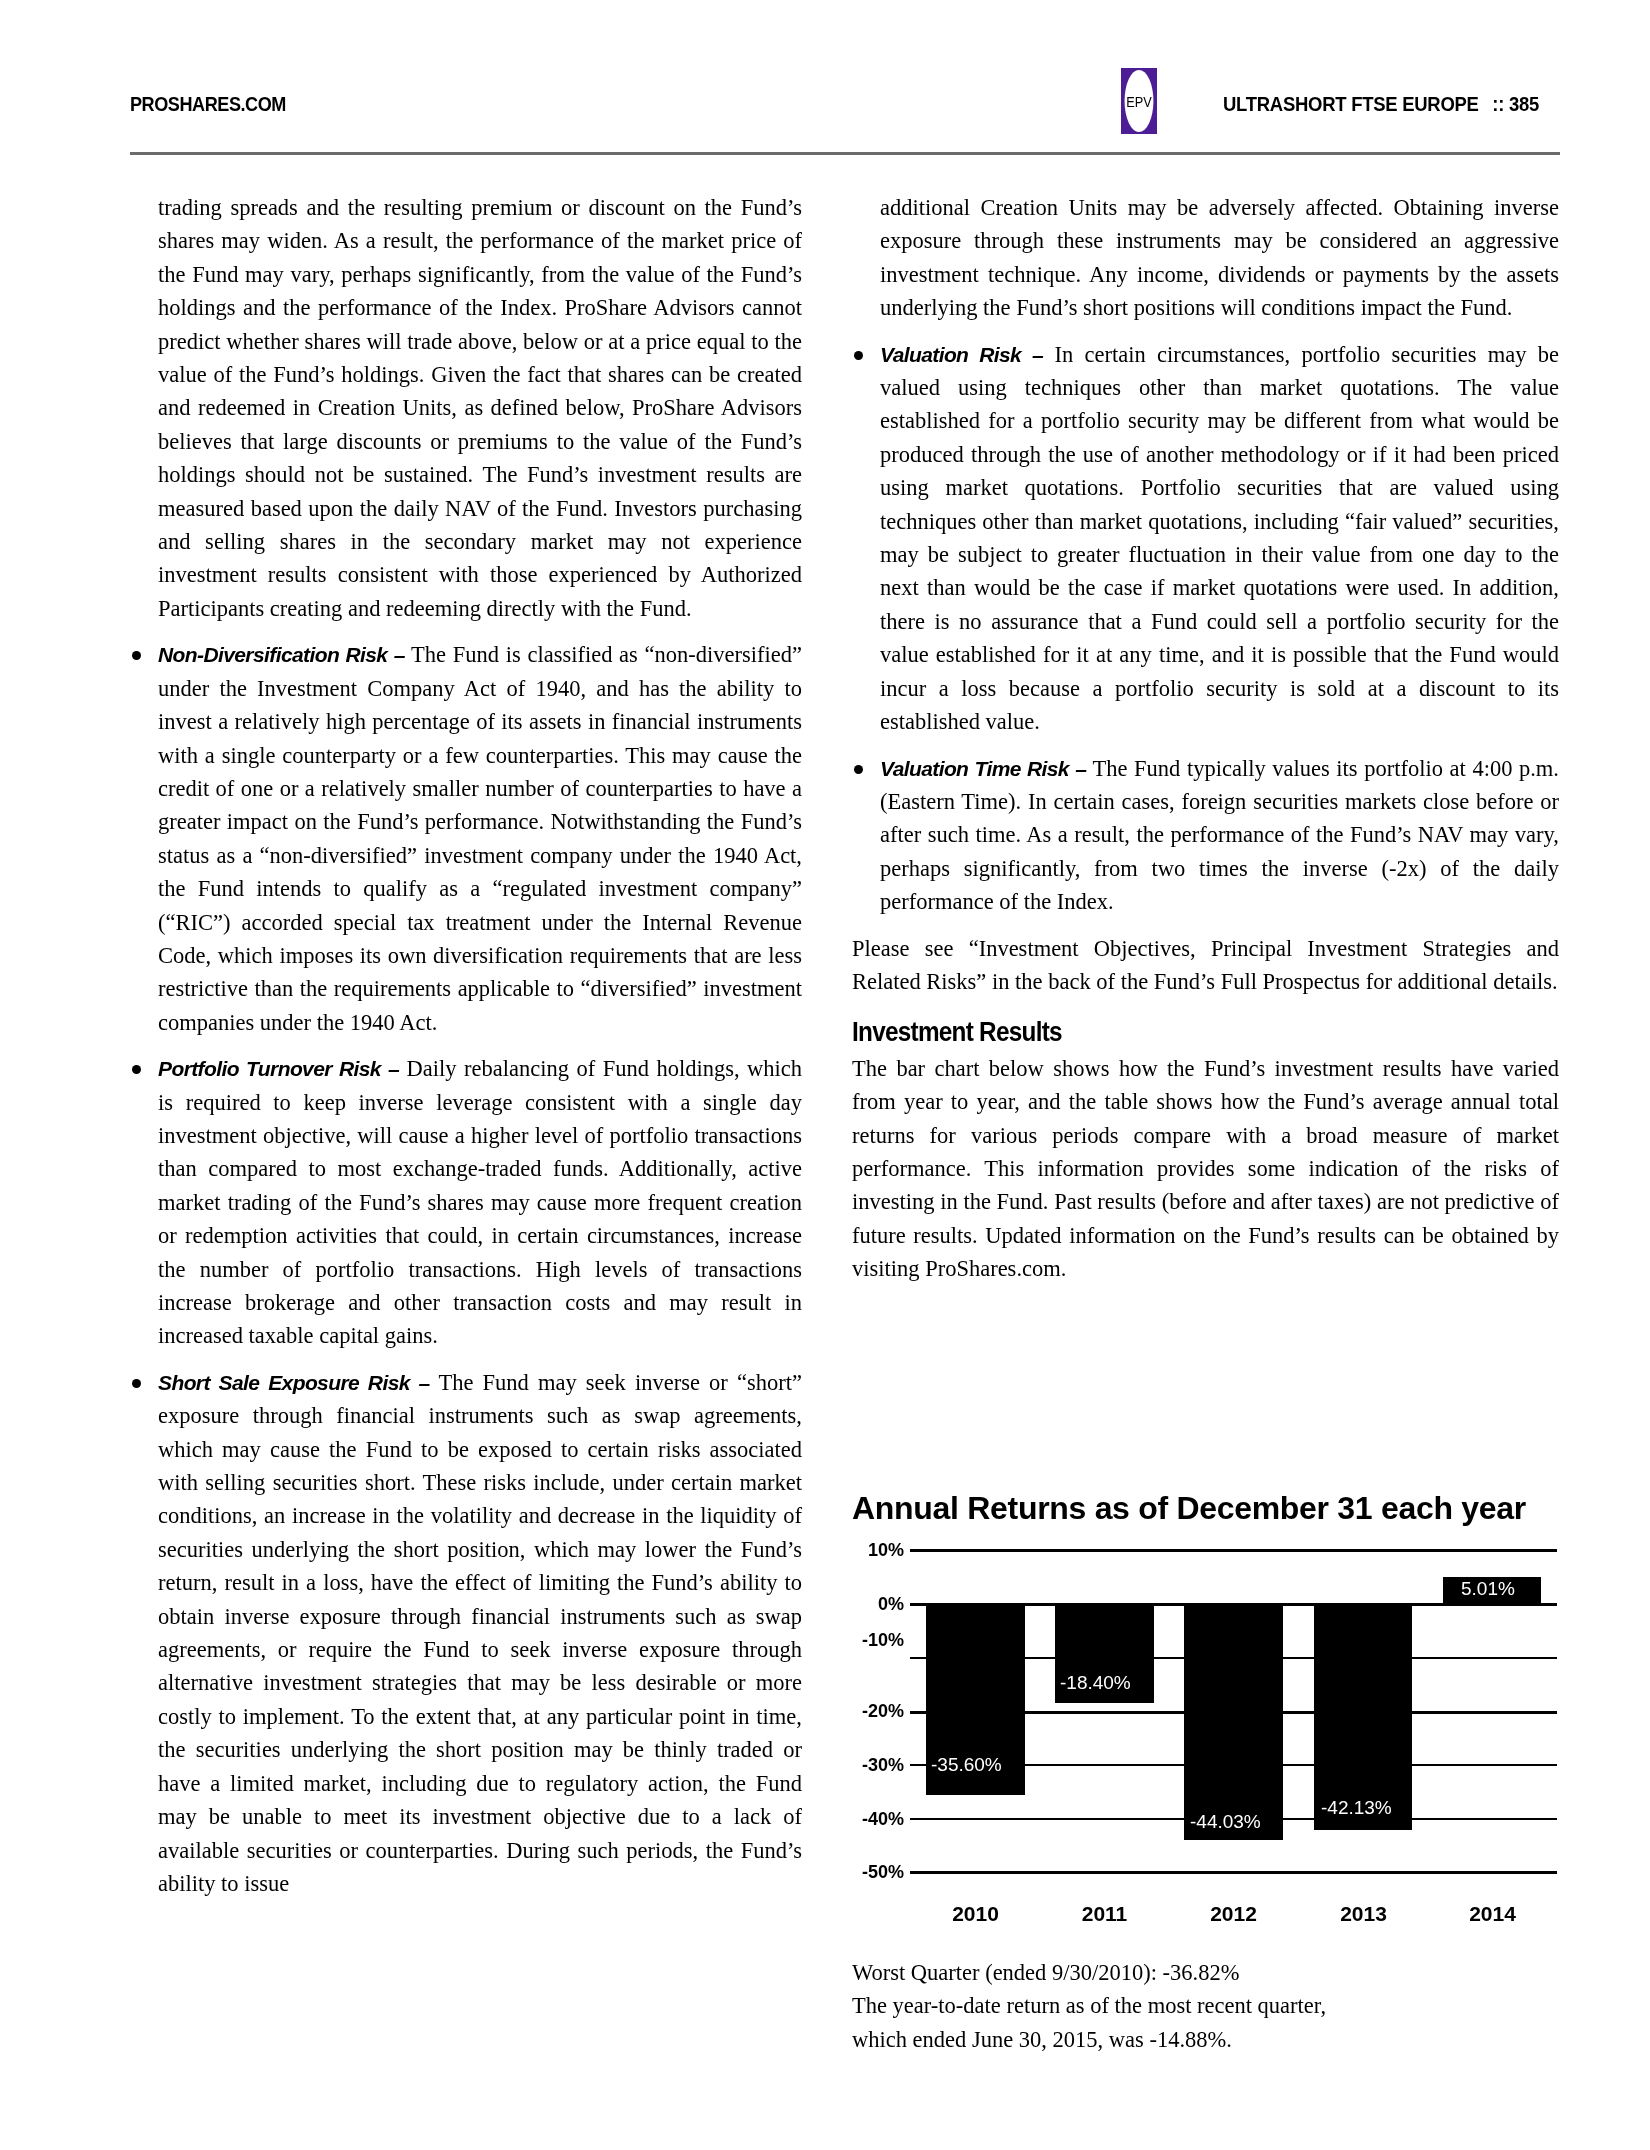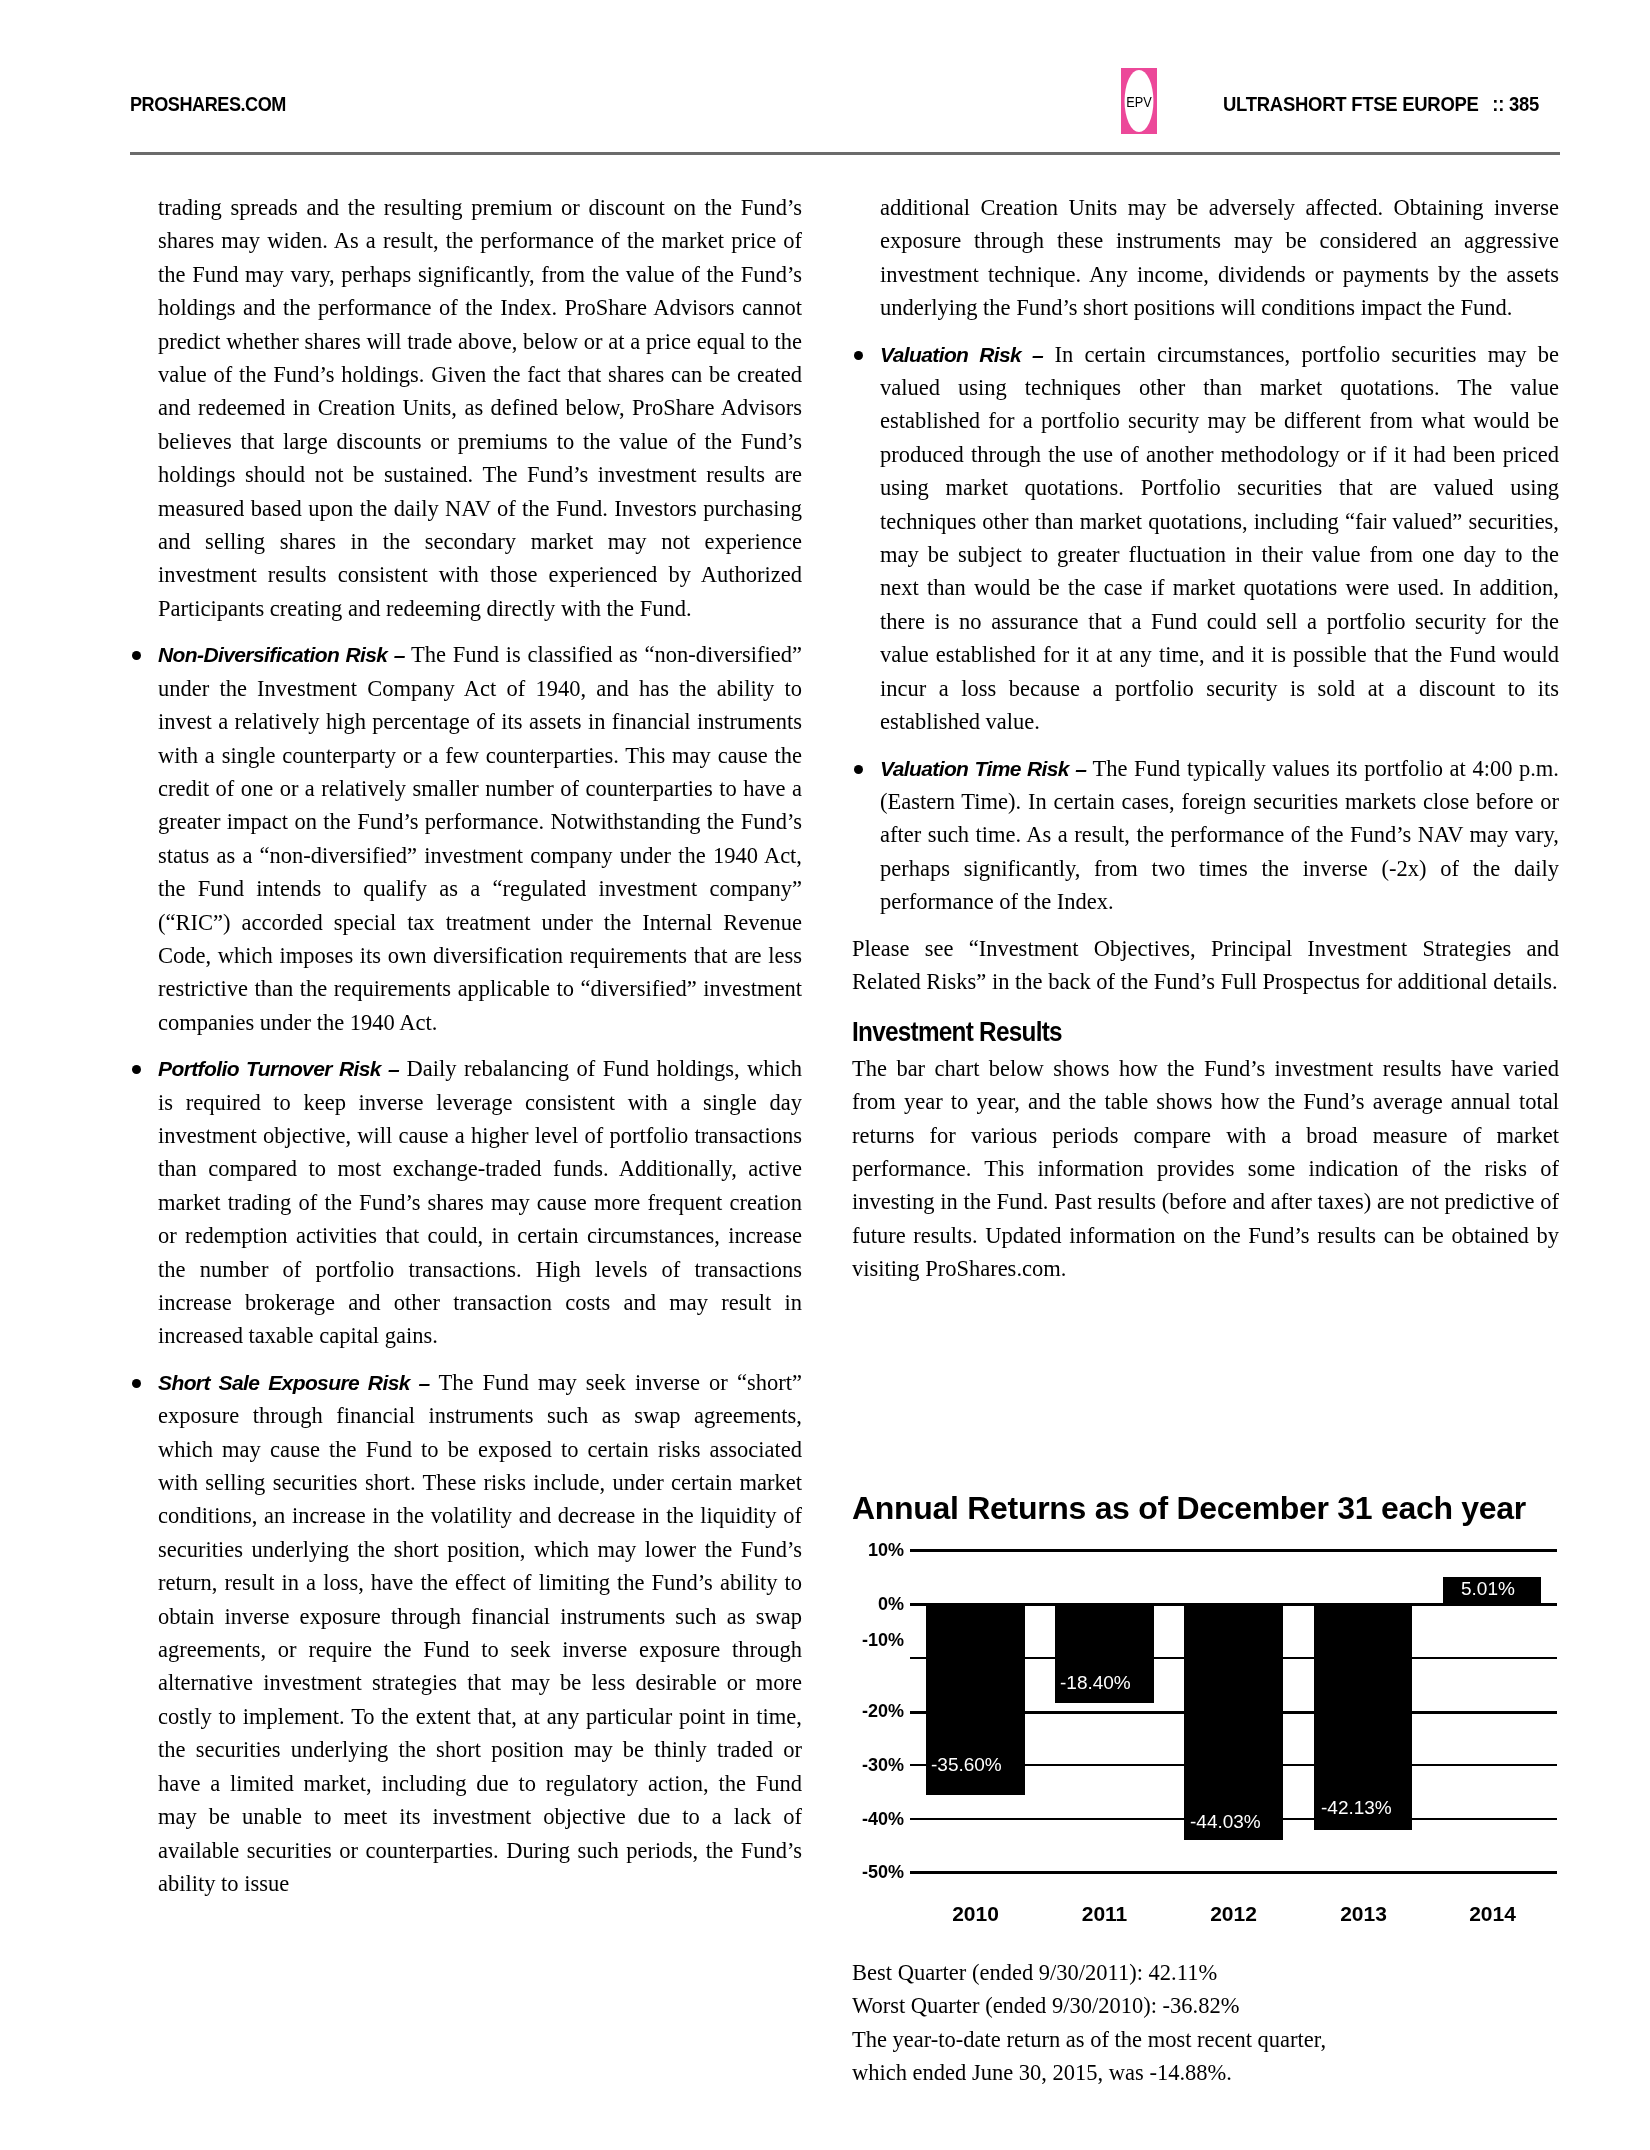--- a/index.html
+++ b/index.html
@@ -1,18 +1,18 @@
 <!DOCTYPE html>
 <html><head>
 <meta charset="utf-8">
 <style>
   html, body { margin: 0; padding: 0; background: #ffffff; }
   body { width: 1650px; height: 2150px; position: relative; overflow: hidden; color: #000; }
   .hdr-left { position: absolute; left: 130px; top: 92px; font-family: "Liberation Sans", sans-serif; font-weight: bold; font-size: 21px; letter-spacing: -0.5px; transform: scaleX(0.86); transform-origin: left center; }
-  .logo { position: absolute; left: 1121px; top: 68px; width: 36px; height: 66px; background: #ec4899; display: flex; align-items: center; justify-content: center; }
+  .logo { position: absolute; left: 1121px; top: 68px; width: 36px; height: 66px; background: #4c1d95; display: flex; align-items: center; justify-content: center; }
   .logo-circle { width: 34px; height: 62px; border-radius: 50%; background: #fff; display: flex; align-items: center; justify-content: center; font-family: "Liberation Sans", sans-serif; font-size: 15px; transform: scaleX(0.85); }
   .hdr-right { position: absolute; left: 1223px; top: 92px; font-family: "Liberation Sans", sans-serif; font-weight: bold; font-size: 21px; letter-spacing: -0.3px; transform: scaleX(0.88); transform-origin: left center; white-space: nowrap; }
   .hdr-rule { position: absolute; left: 130px; top: 152px; width: 1430px; height: 3px; background: #6b6b6b; }
 
   .col { position: absolute; font-family: "Liberation Serif", serif; font-size: 22.5px; line-height: 33.4px; text-align: justify; }
   .col-left { left: 130px; top: 191px; width: 672px; }
   .col-right { left: 852px; top: 191px; width: 707px; }
   .col p { margin: 0; }
   .indent { padding-left: 28px; }
   .bullet { position: relative; padding-left: 28px; margin-top: 13px !important; }
@@ -98,17 +98,16 @@
   </div>
 
   <div class="xtick" style="left:74px">2010</div>
   <div class="xtick" style="left:203px">2011</div>
   <div class="xtick" style="left:332px">2012</div>
   <div class="xtick" style="left:462px">2013</div>
   <div class="xtick" style="left:591px">2014</div>
 </div>
 
 <div class="notes">
-  <p>Best Quarter (ended 9/30/2011): 42.11%</p>
   <p>Worst Quarter (ended 9/30/2010): -36.82%</p>
   <p>The year-to-date return as of the most recent quarter,</p>
   <p>which ended June 30, 2015, was -14.88%.</p>
 </div>
 
 </body></html>

